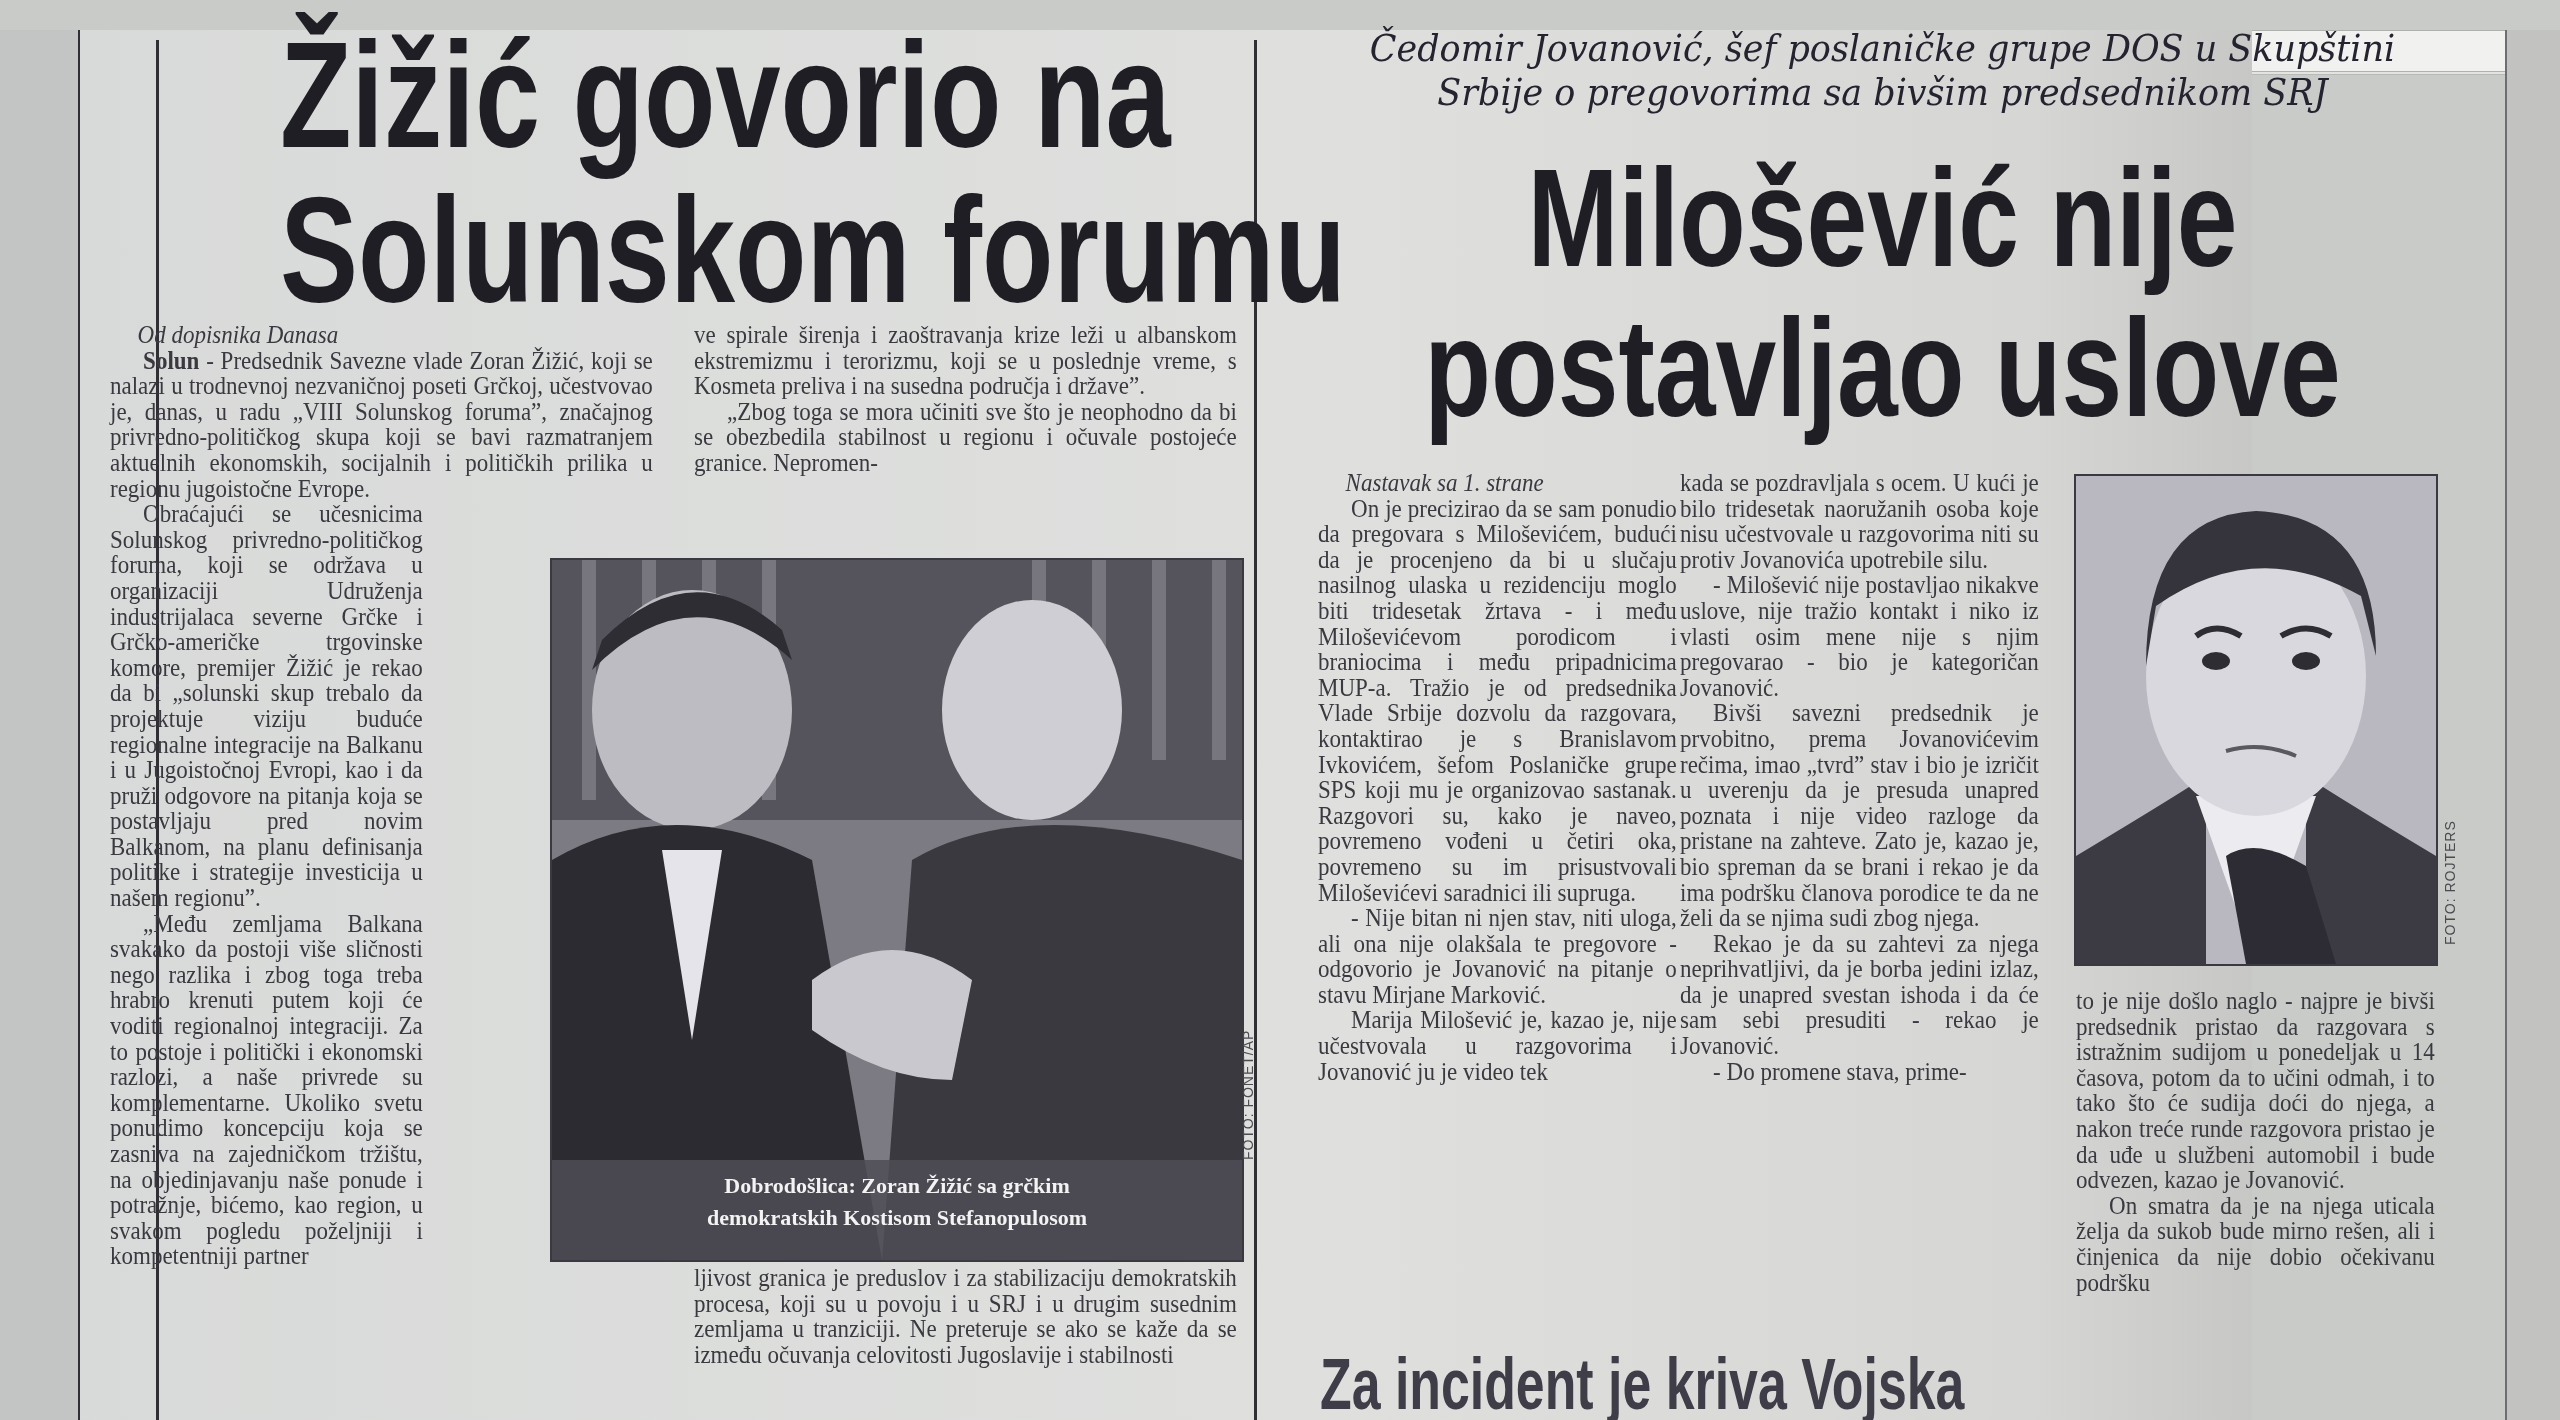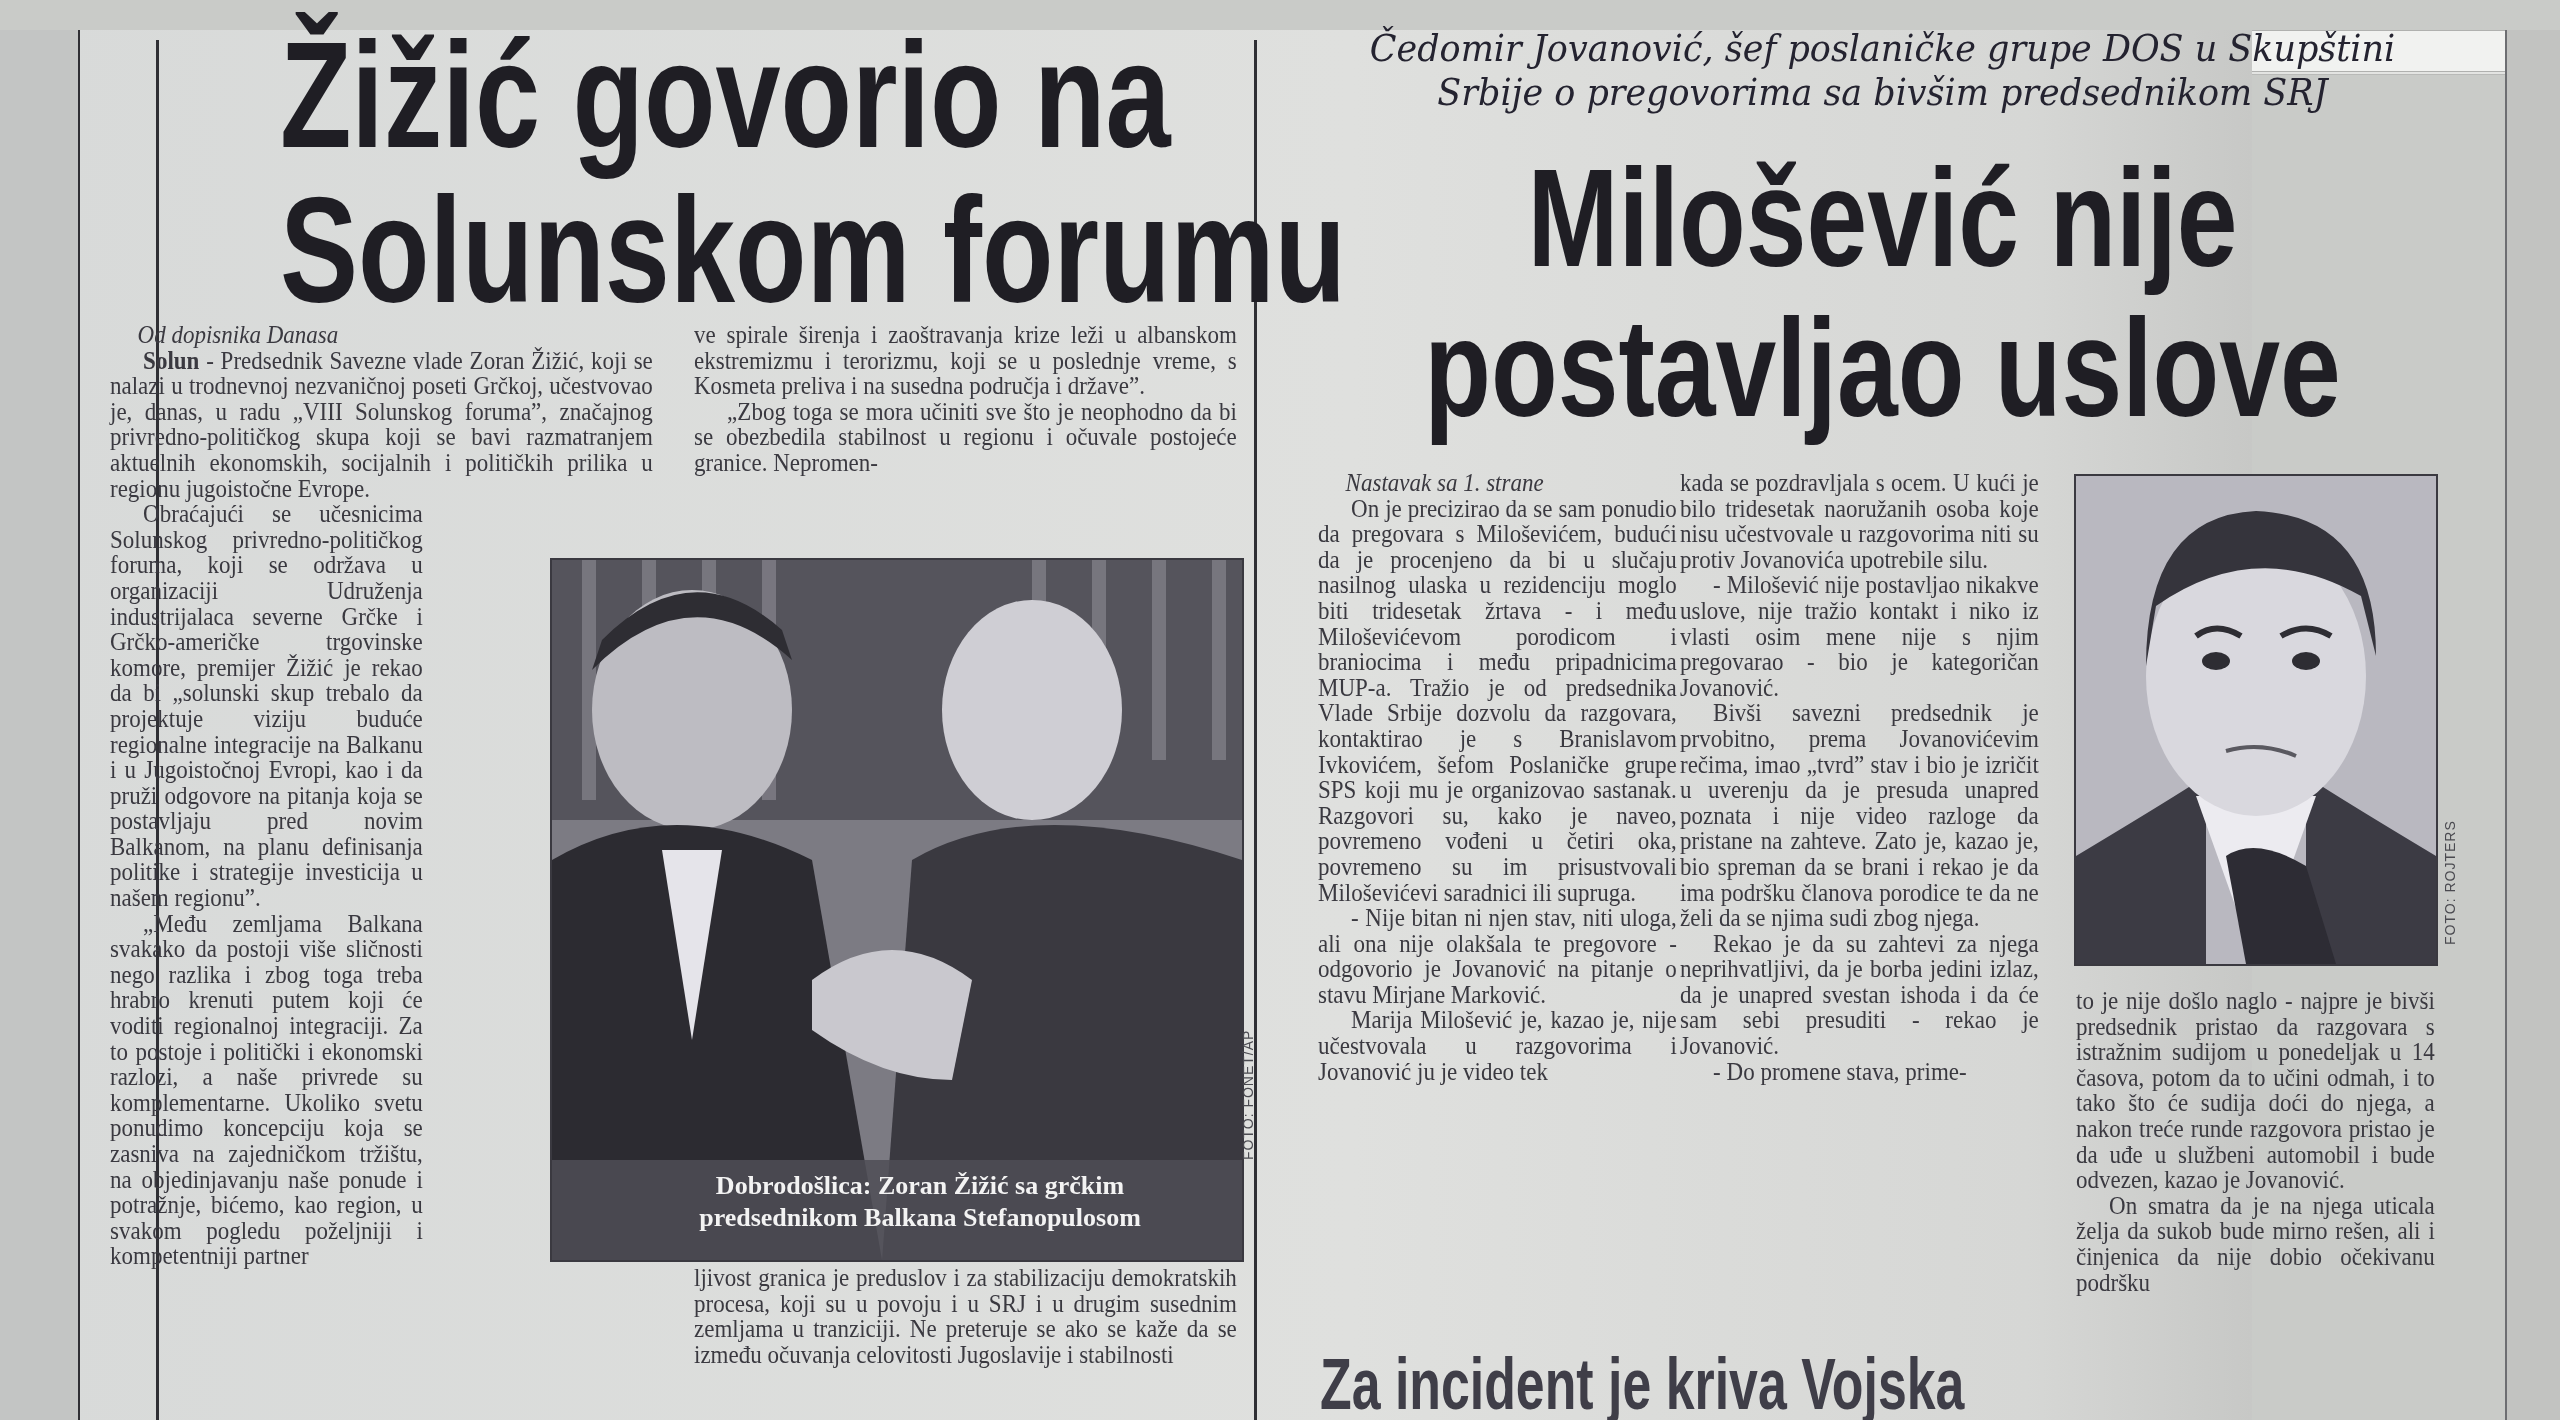--- a/index.html
+++ b/index.html
@@ -58,21 +58,21 @@
   .col p { margin:0; text-indent:36px; }
   .col p.noind { text-indent:0; }
   .col .byline { font-style:italic; text-indent:30px; }
   .col .lead { font-weight:bold; }
   .photo {
     position:absolute; background:#6c6b72; overflow:hidden;
     border:2px solid #3a3940;
   }
   .caption {
     position:absolute; font-family:"Liberation Serif", serif; font-weight:bold;
-    color:#f3f3f3; text-align:center; font-size:26px; line-height:32px;margin-left:23px;
+    color:#f3f3f3; text-align:center; font-size:22px; line-height:32px;
   }
   .credit {
     position:absolute; font-family:"Liberation Sans", sans-serif; font-size:14px;
     color:#4a4a50; letter-spacing:1px; transform:rotate(-90deg); transform-origin:left top;
     white-space:nowrap;
   }
   .subhead {
     position:absolute; font-family:"Liberation Sans", sans-serif; font-weight:bold;
     color:#3f3e48; font-size:72px; line-height:1; white-space:nowrap;
     transform:scaleX(0.72); transform-origin:left top;
@@ -138,21 +138,21 @@
       <path d="M40 110 Q140 10 240 100 L230 70 Q140 -10 50 80Z" fill="#2e2d33"></path>
       <path d="M0 700 L0 300 Q120 230 260 300 L330 700Z" fill="#2c2b31"></path>
       <path d="M110 290 L140 480 L170 290Z" fill="#e5e4ea"></path>
       <ellipse cx="480" cy="150" rx="90" ry="110" fill="#cfced4"></ellipse>
       <path d="M330 700 L360 300 Q480 230 690 300 L690 700Z" fill="#3a3940"></path>
       <path d="M260 420 Q340 360 420 420 L400 520 Q330 520 260 470Z" fill="#c9c8ce"></path>
       <rect x="0" y="600" width="690" height="100" fill="#4f4e56" opacity="0.85"></rect>
     </svg>
     <div class="caption" style="left:0; top:610px; width:690px;">
       <div>Dobrodošlica: Zoran Žižić sa grčkim</div>
-      <div>predsednikom Balkana Stefanopulosom</div>
+      <div>demokratskih Kostisom Stefanopulosom</div>
     </div>
   </div>
   <div class="credit" style="left:1240px; top:1130px;">FOTO: FONET/AP</div>
 
   <div class="col" style="left:694px; top:1235px; width:590px;">
     <p class="noind">ljivost granica je preduslov i za stabilizaciju demokratskih procesa, koji su u povoju i u SRJ i u drugim susednim zemljama u tranziciji. Ne preteruje se ako se kaže da se između očuvanja celovitosti Jugoslavije i stabilnosti</p>
   </div>
 
   <div class="kicker" style="left:1260px; top:-4px; width:1245px;">Čedomir Jovanović, šef poslaničke grupe DOS u Skupštini</div>
   <div class="kicker" style="left:1260px; top:40px; width:1245px;">Srbije o pregovorima sa bivšim predsednikom SRJ</div>

